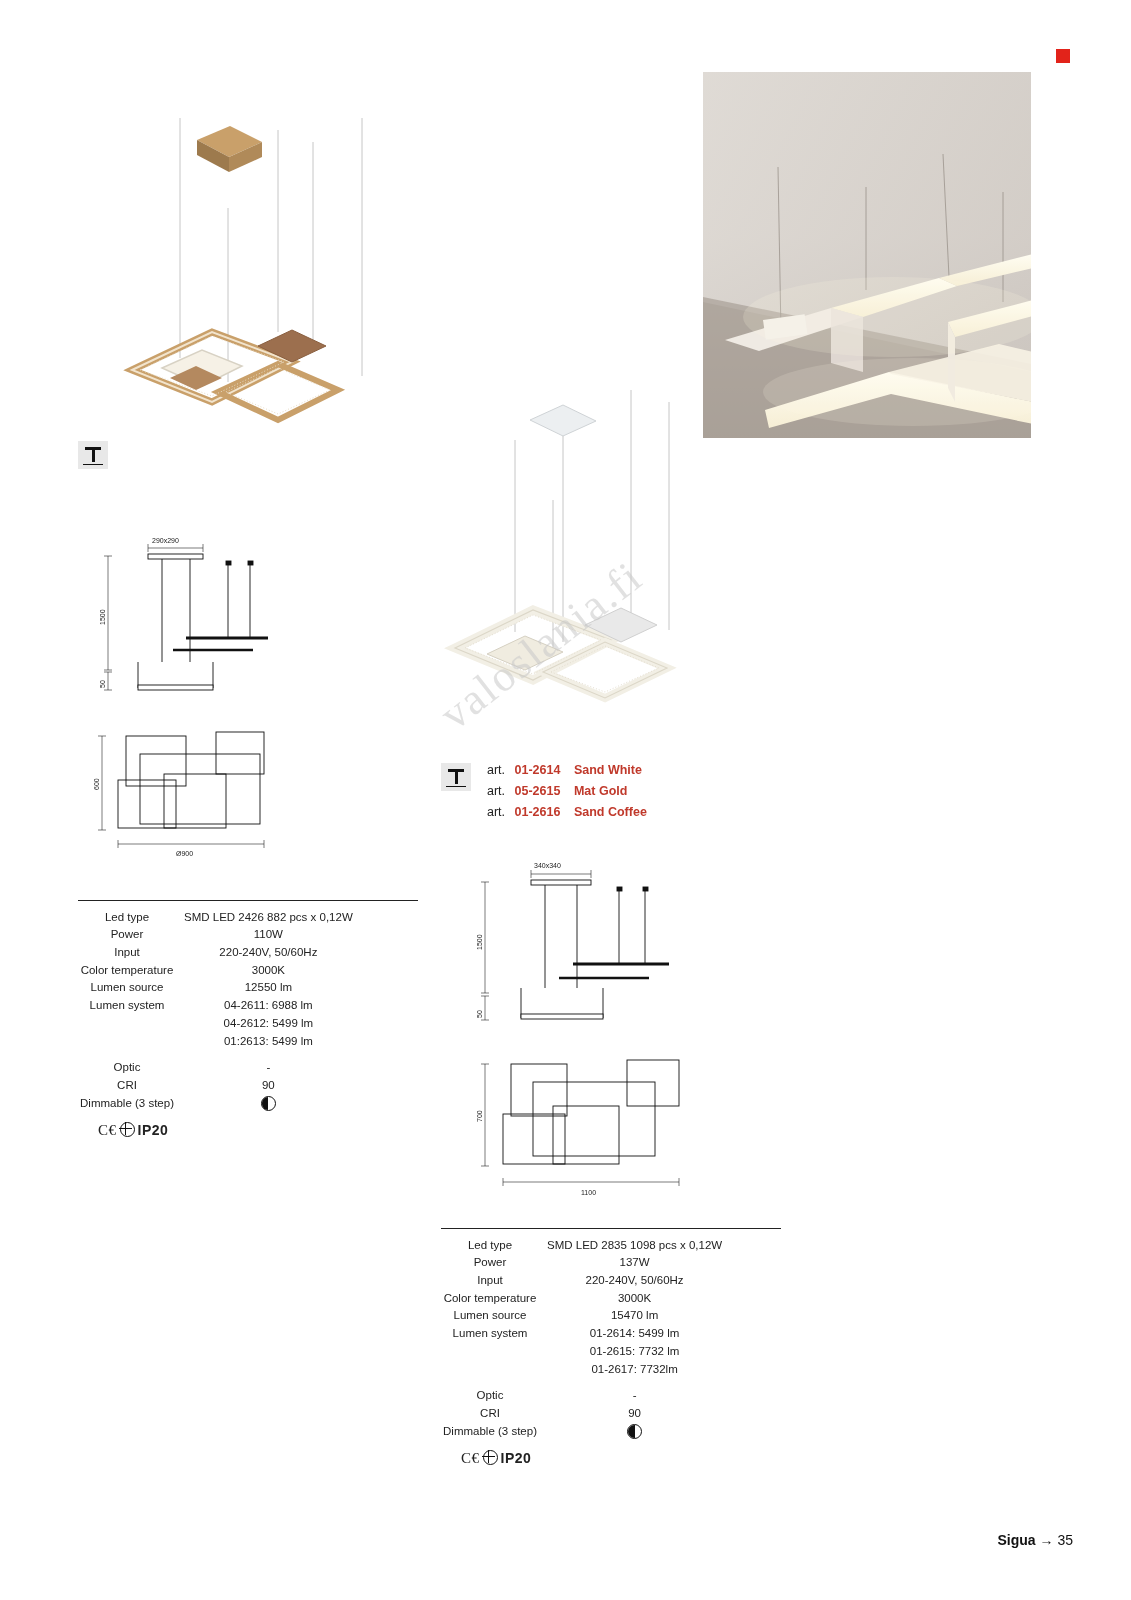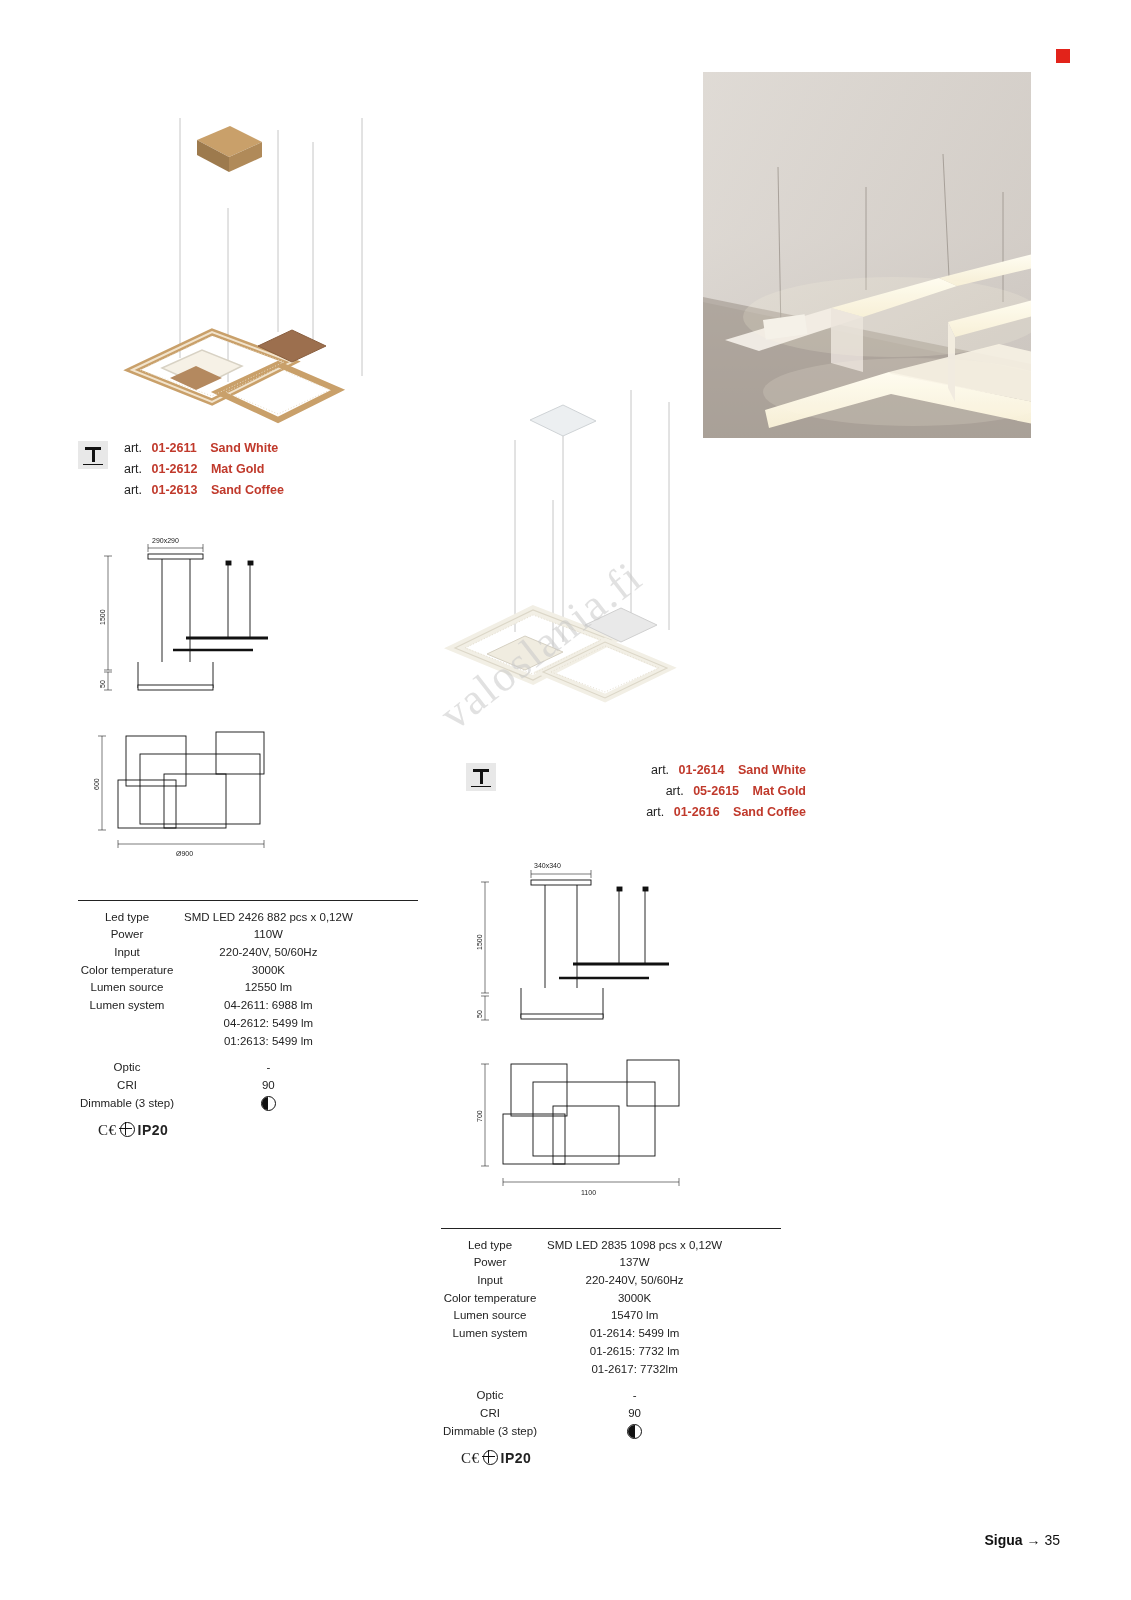--- a/index.html
+++ b/index.html
@@ -60,21 +60,21 @@
   
   .wm{
     position:absolute;left:430px;top:700px;
     font-family:"Liberation Serif", serif;
     font-size:44px;color:#c9c9c9;opacity:.55;
     transform:rotate(-38deg);transform-origin:left top;
     letter-spacing:2px;white-space:nowrap;pointer-events:none;
   }
 
   
-  .footer{position:absolute;right:71px;bottom:52px;font-size:14px;color:#111;}
+  .footer{position:absolute;right:58px;bottom:52px;font-size:14px;color:#111;}
   .footer b{font-weight:700;}
 </style>
 </head>
 <body>
 
 <div class="page">
 
   <div class="abs red-sq" style="left:1056px;top:49px;"></div>
 
   <div class="photo" style="left:703px;top:72px;width:328px;height:366px;">
@@ -164,37 +164,20 @@
         <path d="M70,270 L142,236 L214,262 L142,296 Z" fill="none"></path>
         <path d="M156,292 L208,268 L260,290 L208,314 Z" fill="none"></path>
       </g>
     </svg>
   </div>
 
   <div class="art-block" style="left:78px;top:441px;width:330px;">
     <div class="art-icon">
         <span class="base"></span>
       </div>
-    <div style="margin-left:46px;">
-      <div class="art-row">
-        <span class="art-lbl">art.</span>
-        <span class="art-code">01-2611</span>
-        <span class="art-name">Sand White</span>
-      </div>
-      <div class="art-row">
-        <span class="art-lbl">art.</span>
-        <span class="art-code">01-2612</span>
-        <span class="art-name">Mat Gold</span>
-      </div>
-      <div class="art-row">
-        <span class="art-lbl">art.</span>
-        <span class="art-code">01-2613</span>
-        <span class="art-name">Sand Coffee</span>
-      </div>
-    </div>
   </div>
 
   <div class="draw" style="left:78px;top:530px;">
     <svg width="320" height="180" viewBox="0 0 320 180">
       <g font-family="Liberation Sans, sans-serif" font-size="7" fill="#222">
 
         <line x1="70" y1="18" x2="125" y2="18" stroke="#222" stroke-width="0.6"></line>
         <line x1="70" y1="14" x2="70" y2="22" stroke="#222" stroke-width="0.6"></line>
         <line x1="125" y1="14" x2="125" y2="22" stroke="#222" stroke-width="0.6"></line>
         <text x="74" y="13">290x290</text>
@@ -340,21 +323,21 @@
       </g>
       <g stroke="#e4ded0" stroke-width="1" stroke-dasharray="1,2" fill="none">
         <path d="M30,268 L98,235 L166,260 L98,294 Z"></path>
         <path d="M116,292 L170,266 L224,288 L170,312 Z"></path>
       </g>
     </svg>
   </div>
 
   <div class="wm">valoslania.fi</div>
 
-  <div class="art-block" style="left:466px;top:763px;width:340px;text-align:right;">
+  <div class="art-block" style="left:441px;top:763px;width:340px;">
     <div class="art-icon">
         <span class="base"></span>
       </div>
     <div style="margin-left:46px;">
       <div class="art-row">
         <span class="art-lbl">art.</span>
         <span class="art-code">01-2614</span>
         <span class="art-name">Sand White</span>
       </div>
       <div class="art-row">

